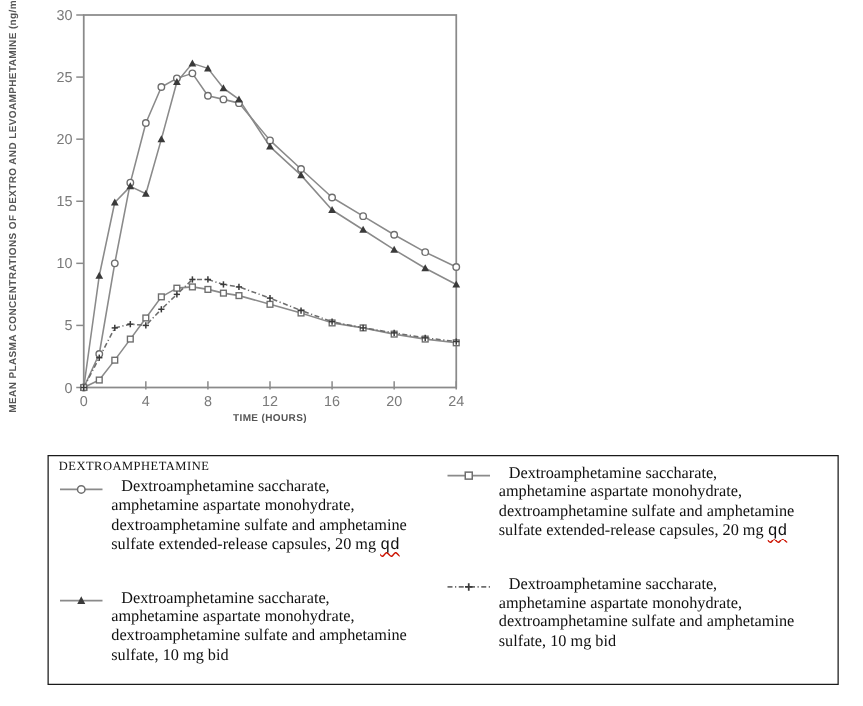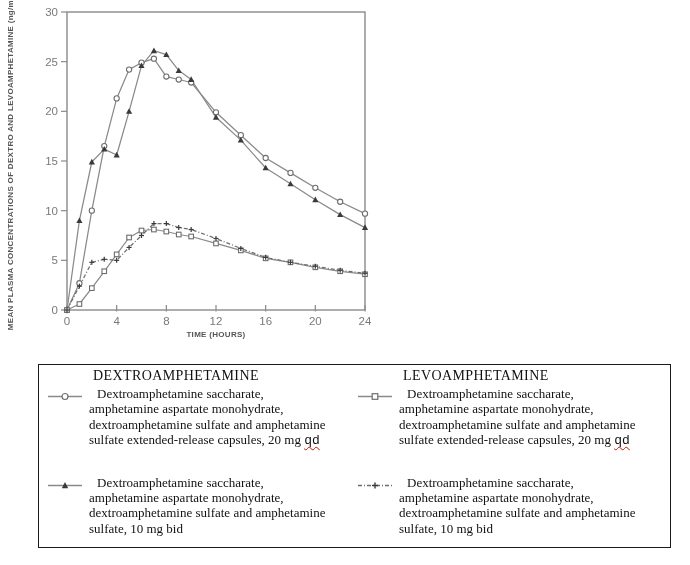--- a/index.html
+++ b/index.html
@@ -7,21 +7,21 @@
           font-family:"Liberation Serif", serif; }
   #chart-svg { position:absolute; left:0; top:0; }
   .tick { font-family:"Liberation Sans", sans-serif; font-size:11.5px; fill:#7a7a7a; }
   .axis-title { font-family:"Liberation Sans", sans-serif; font-size:8px; font-weight:bold;
                 fill:#555; letter-spacing:0.3px; }
   .legend-box { position:absolute; left:38px; top:364px; width:633px; height:184px;
                 border:1.5px solid #1a1a1a; box-sizing:border-box; display:flex;
                 padding:3px 0 0 8px; background:#fff; }
   .legend-col { width:310px; }
   .legend-col.col2 { flex:1; }
-  .legend-header { font-size:14px; letter-spacing:0.4px; color:#111; white-space:nowrap;margin-left:46px; }
+  .legend-header { font-size:10px; letter-spacing:0.4px; color:#111; white-space:nowrap; }
   .entry { display:flex; margin-top:2px; }
   .entry.second { margin-top:26px; }
   .lmarker { flex:0 0 36px; margin-top:5px; margin-right:6px; }
   .etext { font-size:13px; line-height:15.4px; color:#111; }
   .etext .tline:first-child { padding-left:8px; }
   .misspell { text-decoration-line:underline; text-decoration-style:wavy;
               text-decoration-color:#cc1100; text-decoration-thickness:1px;
               text-underline-offset:2px;font-family:Liberation Mono, monospace; }
 </style>
 </head>
@@ -183,21 +183,20 @@
         <div class="etext">
           <div class="tline">Dextroamphetamine saccharate,</div>
           <div class="tline">amphetamine aspartate monohydrate,</div>
           <div class="tline">dextroamphetamine sulfate and amphetamine</div>
           <div class="tline"><span>sulfate, 10 mg bid</span><span class="misspell"></span></div>
         </div>
       </div>
     </div>
 
     <div class="legend-col col2">
-      <div class="legend-header">LEVOAMPHETAMINE</div>
 
       <div class="entry">
         <svg class="lmarker" width="36" height="11" viewBox="0 0 36 11">
           <line x1="1" y1="5.5" x2="35" y2="5.5" stroke="#8a8a8a" stroke-width="1.3"></line>
           <rect x="15.2" y="2.7" width="5.6" height="5.6" fill="#ffffff" stroke="#6e6e6e" stroke-width="1.2"></rect>
         </svg>
         <div class="etext">
           <div class="tline">Dextroamphetamine saccharate,</div>
           <div class="tline">amphetamine aspartate monohydrate,</div>
           <div class="tline">dextroamphetamine sulfate and amphetamine</div>

